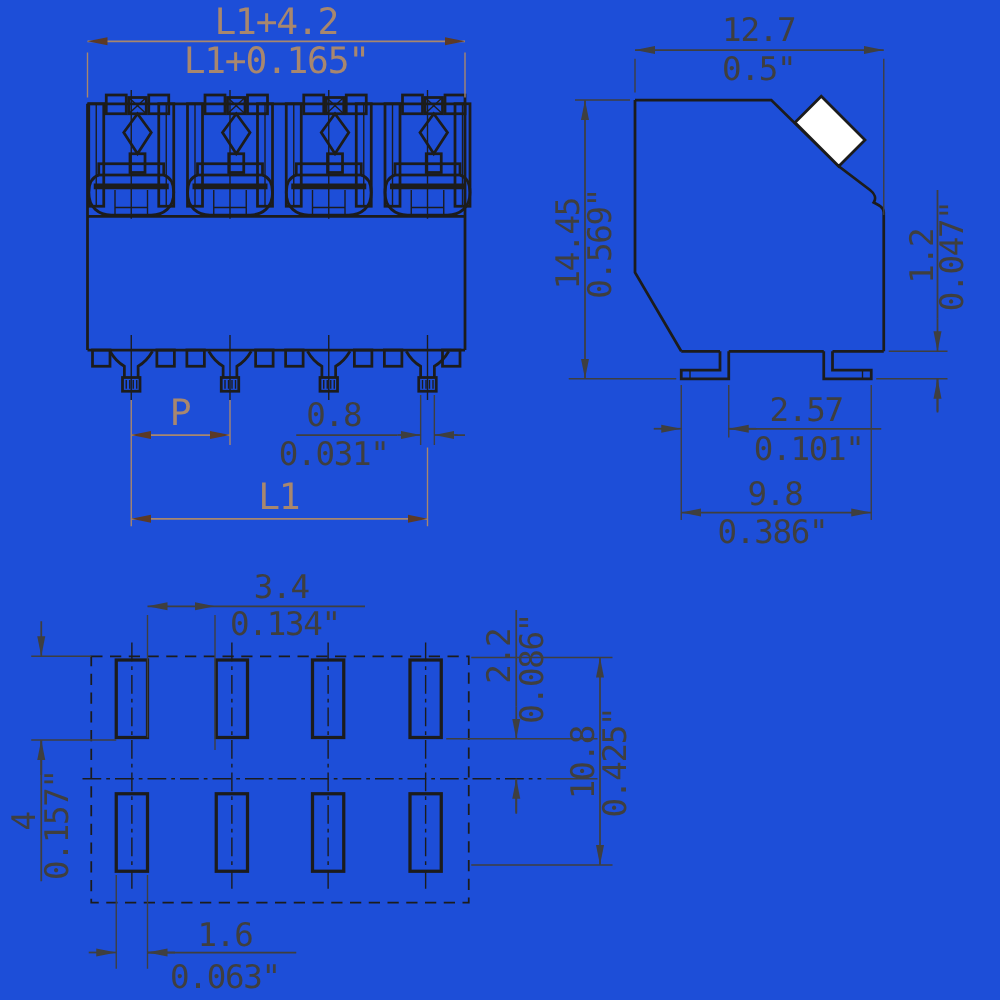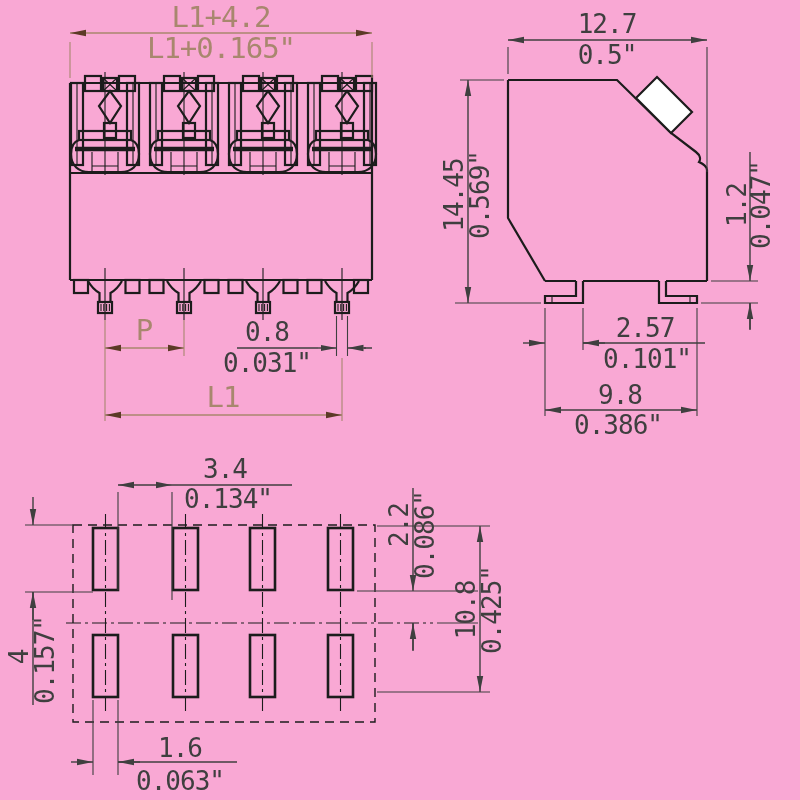--- a/index.html
+++ b/index.html
@@ -1,16 +1,16 @@
 <!DOCTYPE html>
 <html><head>
 <meta charset="utf-8">
 <style>
   html,body{margin:0;padding:0;background:#fff;}
-  .stage{width:800px;height:800px;position:relative;background:#f9a8d4;}
+  .stage{width:800px;height:800px;position:relative;background:#1d4ed8;}
   svg{display:block;}
   .shp{fill:none;}
   .thick{stroke-width:2.2;}
   .thin{stroke-width:1.1;}
   .dimln{stroke-width:1.4;fill:none;}
   .extln{stroke-width:1.1;fill:none;}
   .padln{stroke-width:2.6;fill:none;}
   .dash{stroke-width:1.4;fill:none;stroke-dasharray:9 6;}
   .dashdot{stroke-width:1.1;fill:none;stroke-dasharray:15 4 3 4;}
   .band{stroke-width:4.6;fill:none;}

